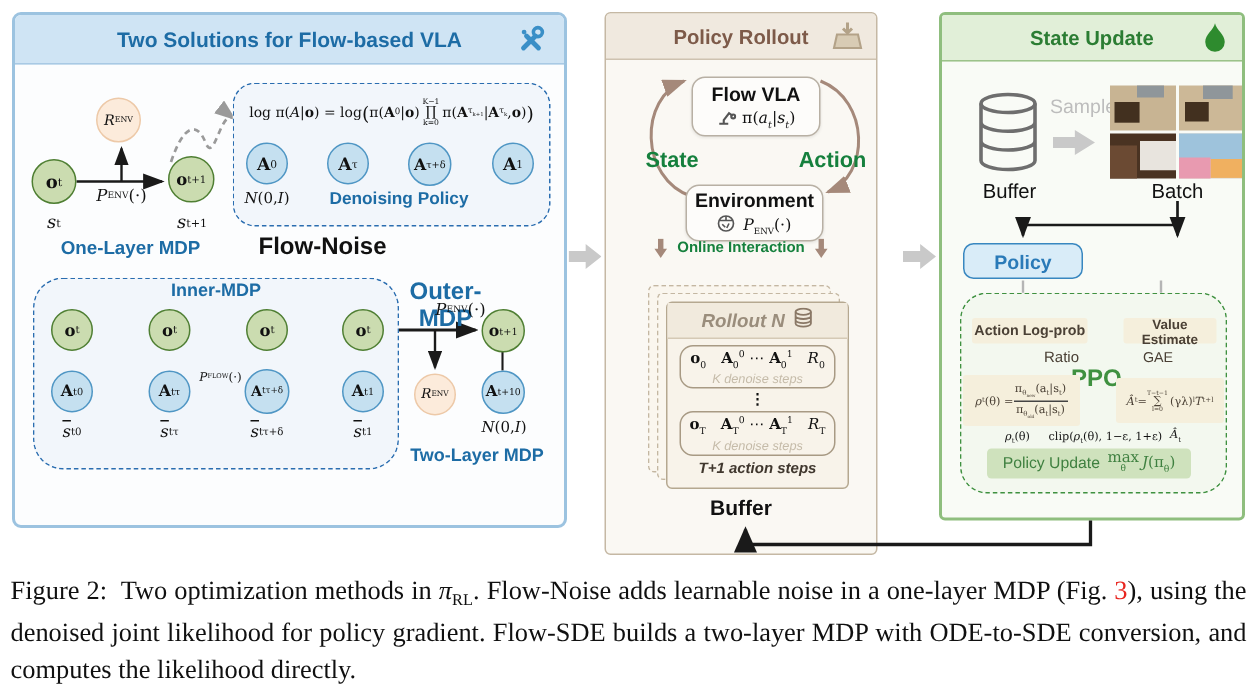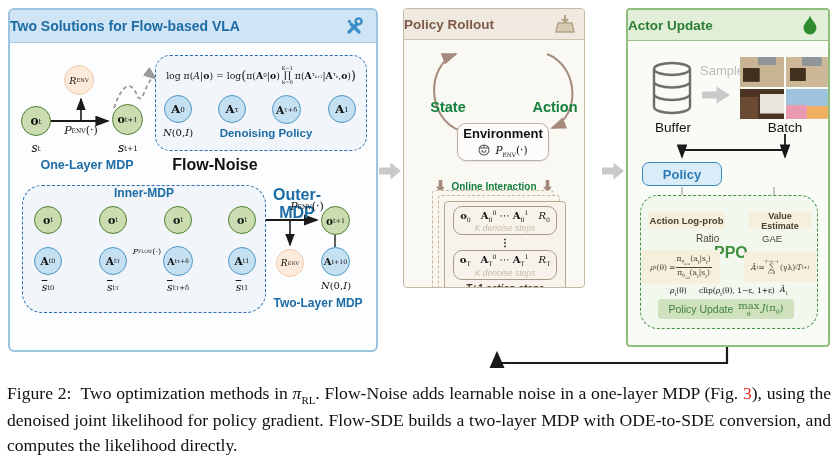--- a/index.html
+++ b/index.html
@@ -1,24 +1,24 @@
 <!DOCTYPE html>
 <html><head>
 <meta charset="utf-8">
 <style>
   html,body{margin:0;padding:0;background:#fff;}
   .stage{position:relative;width:838px;height:462px;background:#fff;font-family:"Liberation Sans",sans-serif;color:#111;overflow:hidden;}
   .panel{position:absolute;box-sizing:border-box;border-radius:6px;overflow:hidden;}
-  .panel header{position:absolute;left:0;right:0;top:0;display:flex;align-items:center;justify-content:flex-start;font-weight:bold;}
+  .panel header{position:absolute;left:0;right:0;top:0;display:flex;align-items:center;justify-content:center;font-weight:bold;}
   .hicon{position:absolute;top:50%;transform:translateY(-50%);display:flex;}
   
   .p-left{left:8px;top:8px;width:370px;height:344px;border:2px solid #9cc3e0;background:#fcfdfe;}
   .p-left header{height:32px;background:#cfe4f4;border-bottom:1px solid #a8c9e4;color:#1d6ca5;font-size:14px;}
   
-  .p-mid{left:403px;top:8px;width:182px;height:280px;border:1.5px solid #c5b8a4;background:#faf8f3;border-radius:4px;}
+  .p-mid{left:403px;top:8px;width:182px;height:362px;border:1.5px solid #c5b8a4;background:#faf8f3;border-radius:4px;}
   .p-mid header{height:30px;background:#f0e9df;border-bottom:1px solid #cec2b0;color:#7d5a49;font-size:13.5px;}
   
   .p-right{left:626px;top:8px;width:204px;height:339px;border:2px solid #8fbe7e;background:#f9fbf6;border-radius:4px;}
   .p-right header{height:30px;background:#e1efd8;border-bottom:1px solid #9cc28a;color:#2b7d33;font-size:13.5px;}
   .abs{position:absolute;box-sizing:border-box;}
   .ctr{display:flex;align-items:center;justify-content:center;text-align:center;}
   .math{font-family:"DejaVu Serif",serif;}
   sub,sup{font-size:62%;}
   .sc{font-size:55%;}
   .ov{text-decoration:overline;font-style:italic;}
@@ -247,63 +247,84 @@
     <svg class="wire" width="182" height="339" viewBox="0 0 182 339">
       <defs>
         <marker id="mBr" markerWidth="8" markerHeight="6" refX="7" refY="3" orient="auto">
             <path d="M0,0L8,3L0,6Z" fill="#a5897a"></path>
           </marker>
       </defs>
       <path d="M 57,122 C 22,110 22,56 52,45" fill="none" stroke="#a5897a" stroke-width="2" marker-end="url(#mBr)"></path>
       <path d="M 143,45 C 176,58 176,108 148,119" fill="none" stroke="#a5897a" stroke-width="2" marker-end="url(#mBr)"></path>
     </svg>
 
+    <div class="abs whitebox" style="left:57px;top:42px;width:86px;height:40px;padding:3px 0;text-align:center">
+      <div class="blk" style="font-size:13px">Flow VLA</div>
+      <div class="ctr" style="gap:4px;margin-top:1px">
+        <span>
+          <svg width="13" height="13" viewBox="0 0 13 13" fill="none" stroke="#555" stroke-width="1.4">
+            <path d="M1.5 11.5 h6 M4.5 11.5 V9 L8 4.5 l2.5 1.8"></path>
+              <circle cx="10.8" cy="6.6" r="1.3"></circle>
+          </svg>
+        </span>
+        <span class="math" style="font-size:10.5px">π(<i>a<sub>t</sub></i>|<i>s<sub>t</sub></i>)</span>
+      </div>
+    </div>
 
     <div class="abs ctr brown" style="left:22px;top:90px;width:44px;font-size:14.5px">State</div>
     <div class="abs ctr brown" style="left:126px;top:90px;width:50px;font-size:14.5px">Action</div>
 
     <div class="abs whitebox" style="left:53px;top:114px;width:92px;height:38px;padding:2px 0;text-align:center">
       <div class="blk" style="font-size:13px">Environment</div>
       <div class="ctr" style="gap:5px;margin-top:1px">
         <span>
           <svg width="12" height="12" viewBox="0 0 12 12" fill="none" stroke="#555" stroke-width="1.1">
             <circle cx="6" cy="6" r="5"></circle>
               <path d="M1.5 4 h9 M6 1 v3 M3.5 6.5 l2 2 M8 6 l-1.5 3"></path>
           </svg>
         </span>
         <span class="math" style="font-size:10.5px"><i>P</i><sub class="sc">ENV</sub>(·)</span>
       </div>
     </div>
 
-    <div class="abs ctr" style="left:0;top:171px;width:100%;gap:6px">
+    <div class="abs ctr" style="left:0;top:150px;width:100%;gap:6px">
       <span class="darrow"></span>
       <span class="brown" style="font-size:10px">Online Interaction</span>
       <span class="darrow"></span>
     </div>
 
     <div class="abs ghost" style="left:28px;top:181px;width:122px;height:125px"></div>
     <div class="abs ghost" style="left:34px;top:186px;width:122px;height:125px"></div>
     <div class="abs card" style="left:40px;top:192px;width:122px;height:125px">
+      <div class="card-h">
+        <span>Rollout N</span>
+        <span>
+          <svg width="13" height="14" viewBox="0 0 14 15" fill="none" stroke="#8a7866" stroke-width="1.3">
+            <ellipse cx="7" cy="3" rx="5.5" ry="2.2"></ellipse>
+            <path d="M1.5 3 v8.5 a5.5 2.2 0 0 0 11 0 V3 M1.5 6 a5.5 2.2 0 0 0 11 0 M1.5 9 a5.5 2.2 0 0 0 11 0"></path>
+          </svg>
+        </span>
+      </div>
       <div class="rec">
         <div class="math" style="font-size:10px"><b>o</b><sub>0</sub> <b>A</b><sub>0</sub><sup>0</sup> ⋯ <b>A</b><sub>0</sub><sup>1</sup> <i>R</i><sub>0</sub></div>
         <div class="note">K denoise steps</div>
       </div>
       <div class="ctr" style="font-weight:bold;font-size:10px;line-height:1;margin-top:3px">⋮</div>
       <div class="rec" style="margin-top:2px">
         <div class="math" style="font-size:10px"><b>o</b><sub>T</sub> <b>A</b><sub>T</sub><sup>0</sup> ⋯ <b>A</b><sub>T</sub><sup>1</sup> <i>R</i><sub>T</sub></div>
         <div class="note">K denoise steps</div>
       </div>
       <div class="ctr" style="font-style:italic;font-size:10px;color:#40372e;margin-top:3px;font-weight:bold">T+1 action steps</div>
     </div>
     <div class="abs ctr blk" style="left:0;top:321px;width:100%;font-size:14px">Buffer</div>
   </section>
 
   <section class="panel p-right">
     <header>
-      <span>Actor Update</span>
+      <span>State Update</span>
       <span class="hicon" style="right:10px">
         <svg width="16" height="20" viewBox="0 0 16 20">
           <path d="M8 0.5 C 9 5, 14.5 8, 14.5 13 A 6.5 6.5 0 0 1 1.5 13 C 1.5 8, 7 5, 8 0.5 Z" fill="#2e8b2e"></path>
         </svg>
       </span>
     </header>
 
     <svg class="wire" width="204" height="339" viewBox="0 0 204 339">
       <defs>
         <marker id="mBk" markerWidth="8" markerHeight="6" refX="7" refY="3" orient="auto">

